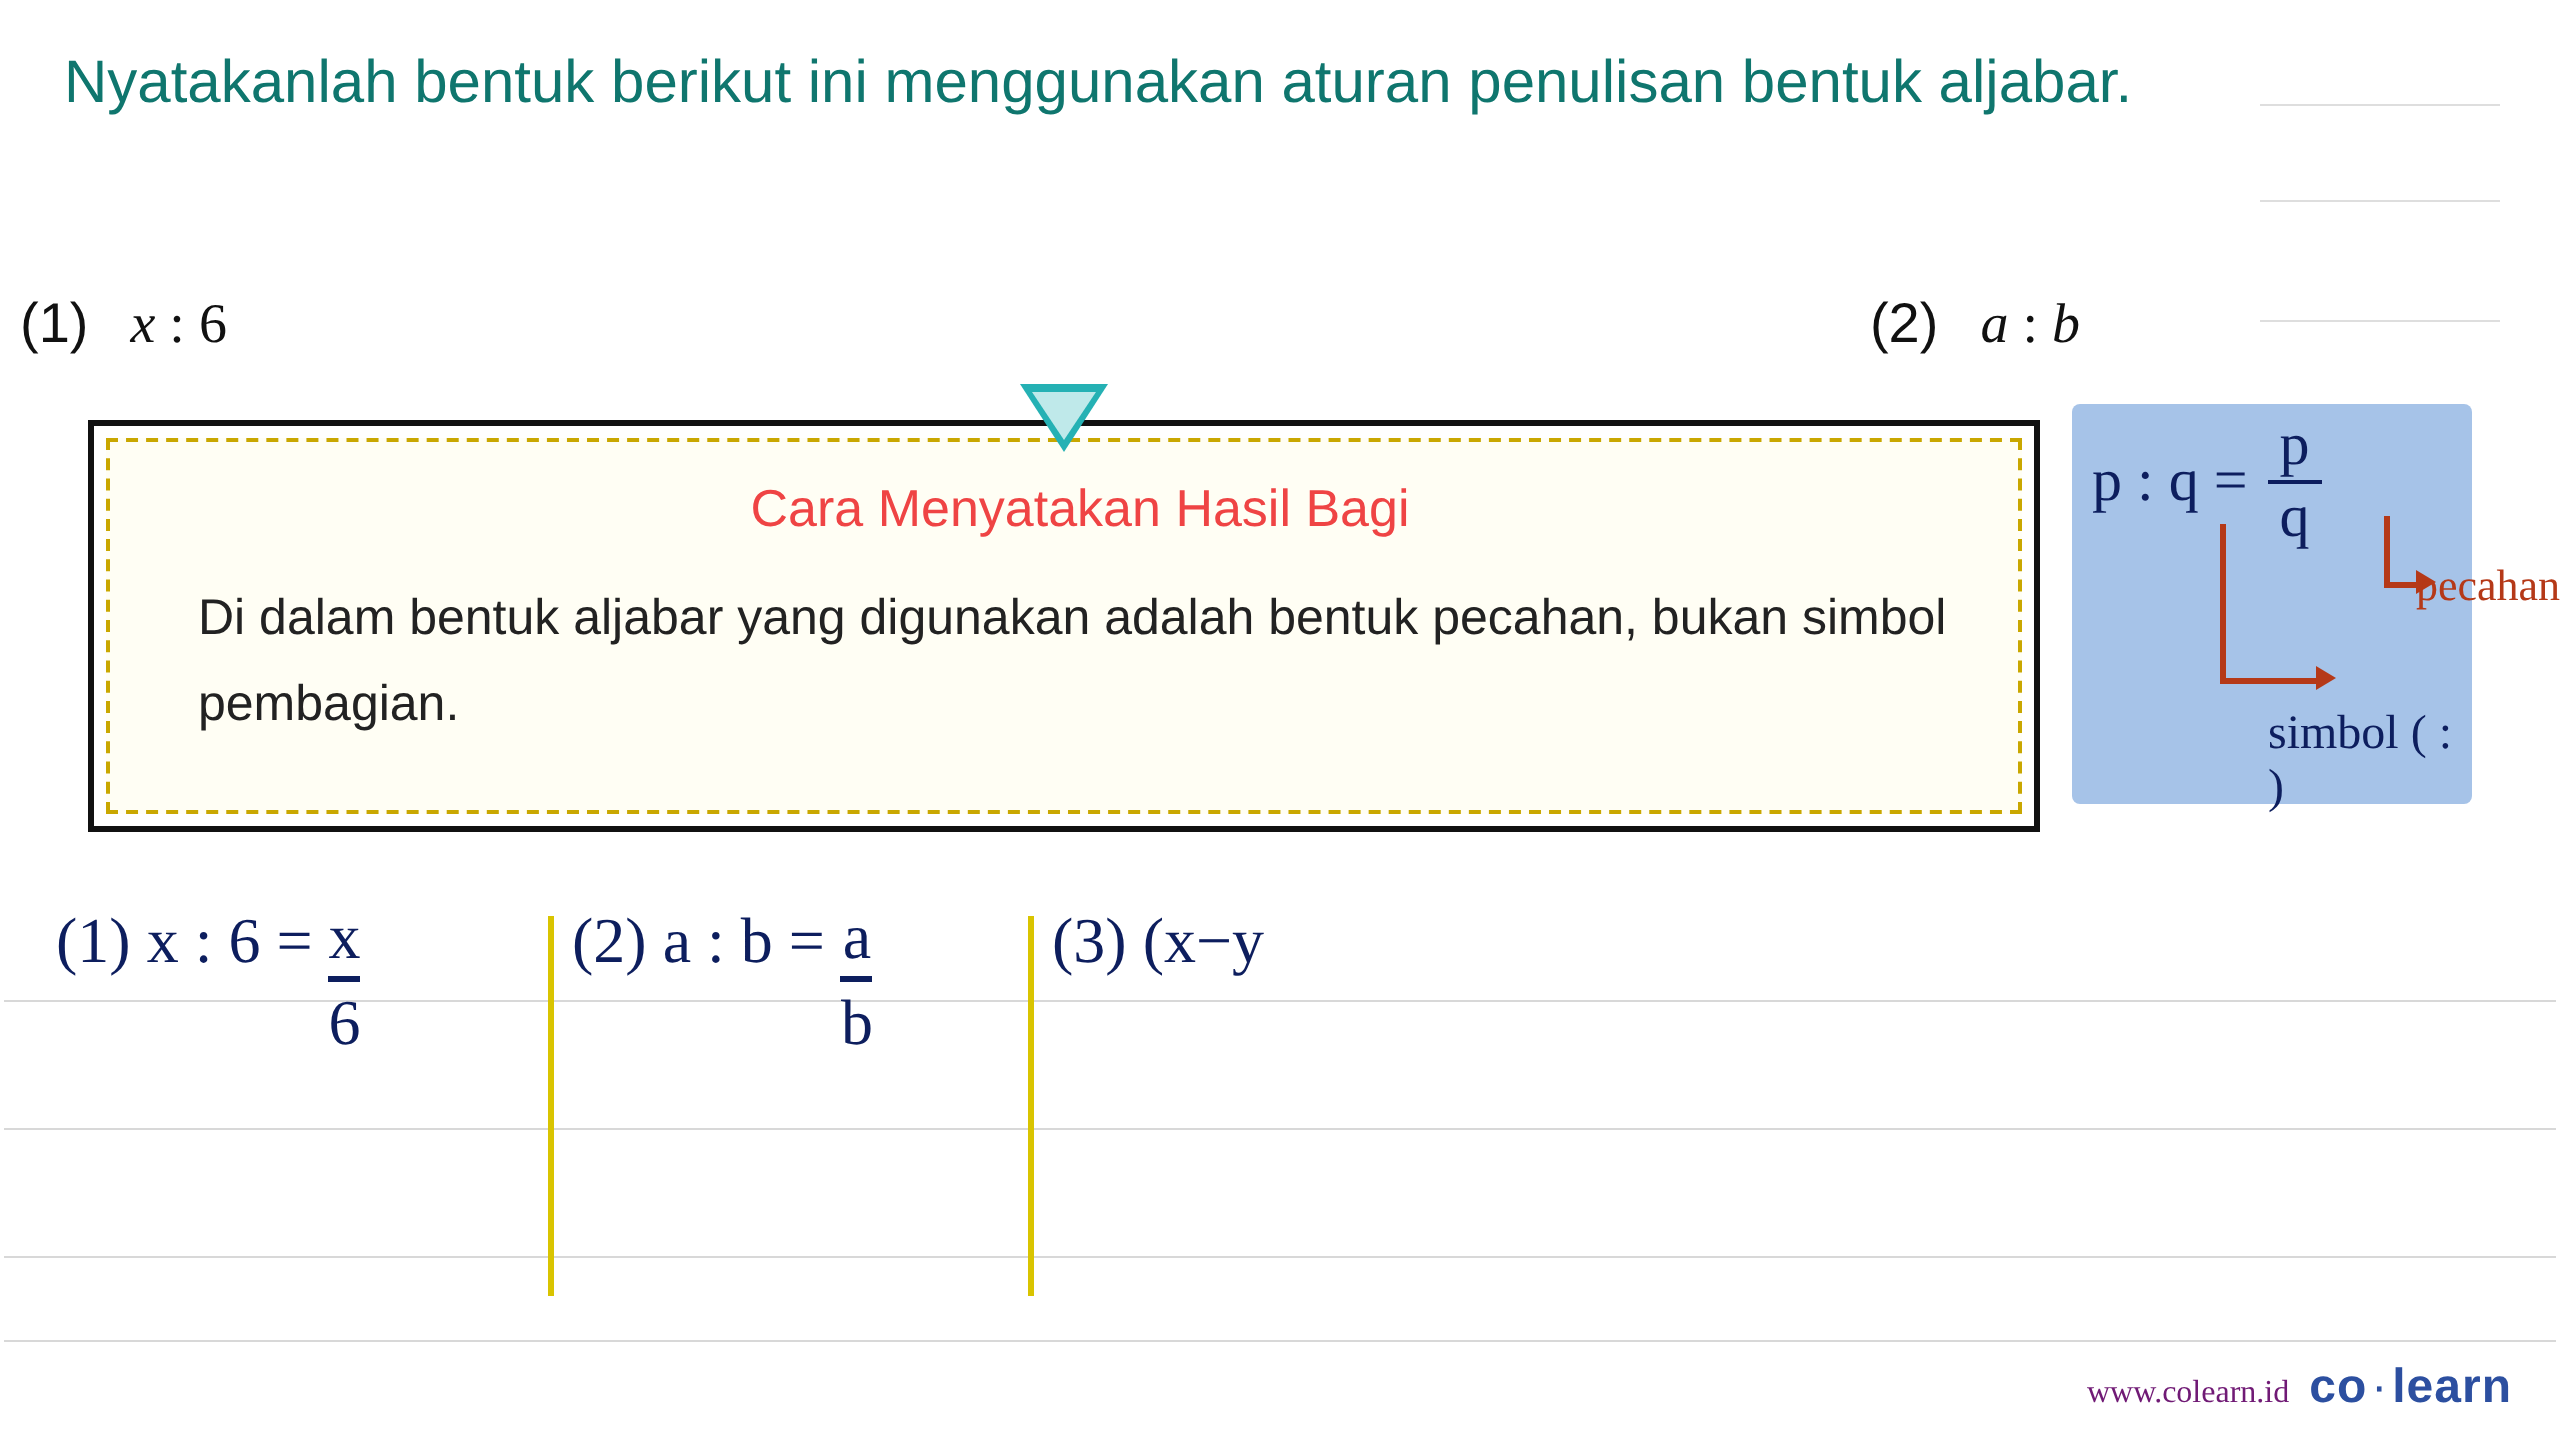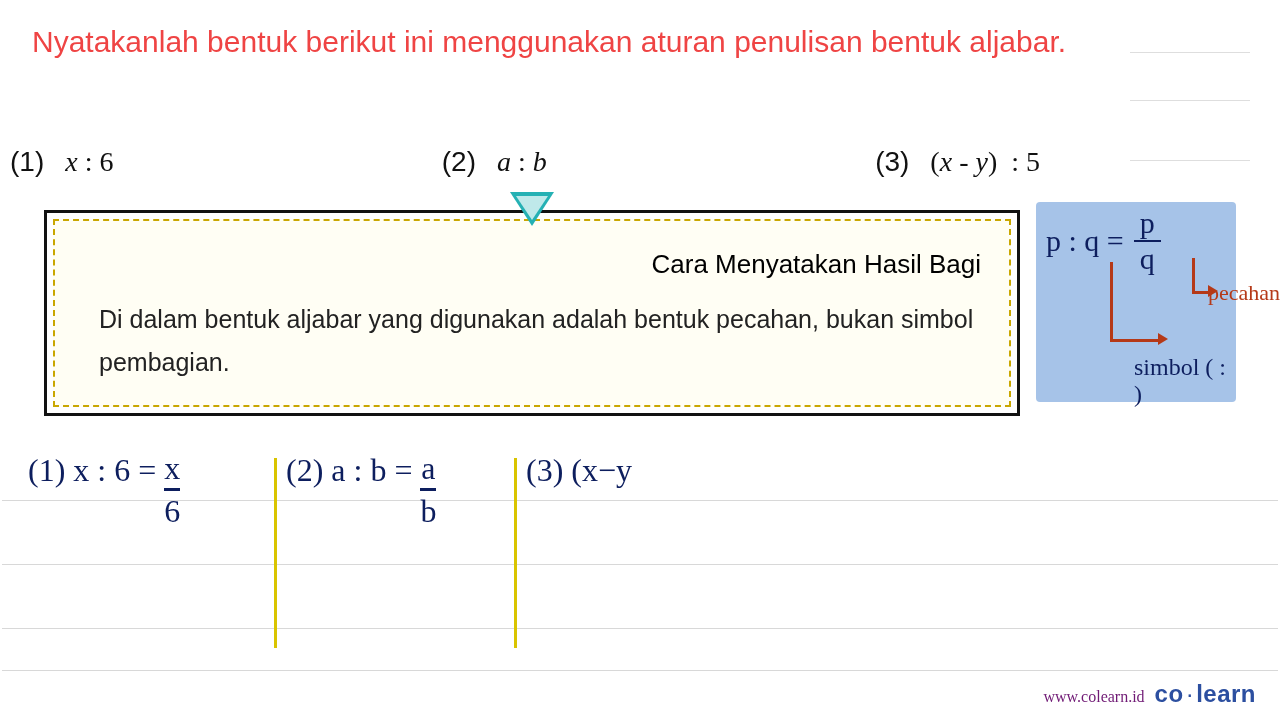--- a/index.html
+++ b/index.html
@@ -2,21 +2,21 @@
 <html><head>
 <meta charset="utf-8">
 <style>
   * { box-sizing: border-box; margin: 0; padding: 0; }
   html, body { width: 1280px; height: 720px; background: #ffffff; font-family: Arial, Helvetica, sans-serif; overflow: hidden; }
 
   .page { position: relative; width: 1280px; height: 720px; }
 
   .question {
     position: absolute; left: 32px; top: 20px; right: 44px;
-    font-size: 30px; color: #ef4444; line-height: 1.45;
+    font-size: 30px; color: #0f766e; line-height: 1.45;
   }
 
   .options {
     position: absolute; left: 10px; top: 146px; width: 1030px;
     display: flex; justify-content: space-between;
     font-size: 28px; color: #111;
     font-family: "Times New Roman", Times, serif;
   }
   .opt .num { font-family: Arial, sans-serif;}
   .opt .expr { font-style: italic; }
@@ -36,21 +36,21 @@
   
   .infobox {
     position: absolute; left: 44px; top: 210px; width: 976px; height: 206px;
     border: 3px solid #111;
   }
   .infobox:before {
     content:""; position:absolute; inset:6px;
     border:2px dashed #c9a700; background:#fffef4;
   }
   .info-inner { position:absolute; inset:8px; padding: 18px 28px 18px 44px; }
-  .info-title { color:#000000; font-size:26px; text-align:right; margin-top:10px; margin-bottom:18px; }
+  .info-title { color:#ef4444; font-size:26px; text-align:center; margin-bottom:18px; }
   .info-body  { color:#222; font-size:25px; line-height:1.7; }
 
   .penting-ribbon {
     position:absolute; left:24px; top:228px;
     background:#111; color:#fff; font-size:20px; letter-spacing:1px;
     padding:8px 22px 8px 16px;
     display:flex; align-items:center; z-index:3;
   }
   .penting-ribbon:after {
     content:""; position:absolute; right:-16px; top:0; bottom:0; width:0;
@@ -125,24 +125,20 @@
 
   <div class="options">
     <div class="opt">
       <span class="num">(1)</span>&nbsp;&nbsp;
       <span class="expr"><i>x</i> <span class="n">: 6</span></span>
     </div>
     <div class="opt">
       <span class="num">(2)</span>&nbsp;&nbsp;
       <span class="expr"><i>a</i> <span class="n">:</span> <i>b</i></span>
     </div>
-    <div class="opt">
-      <span class="num">(3)</span>&nbsp;&nbsp;
-      <span class="expr"><span class="n">(</span><i>x</i> <span class="n">-</span> <i>y</i><span class="n">)</span>&nbsp;&nbsp;<span class="n">: 5</span></span>
-    </div>
   </div>
 
   <div class="tri"></div>
 
 
   <div class="infobox">
     <div class="info-inner">
       <div class="info-title">Cara Menyatakan Hasil Bagi</div>
       <div class="info-body">Di dalam bentuk aljabar yang digunakan adalah bentuk pecahan, bukan simbol pembagian.</div>
     </div>

